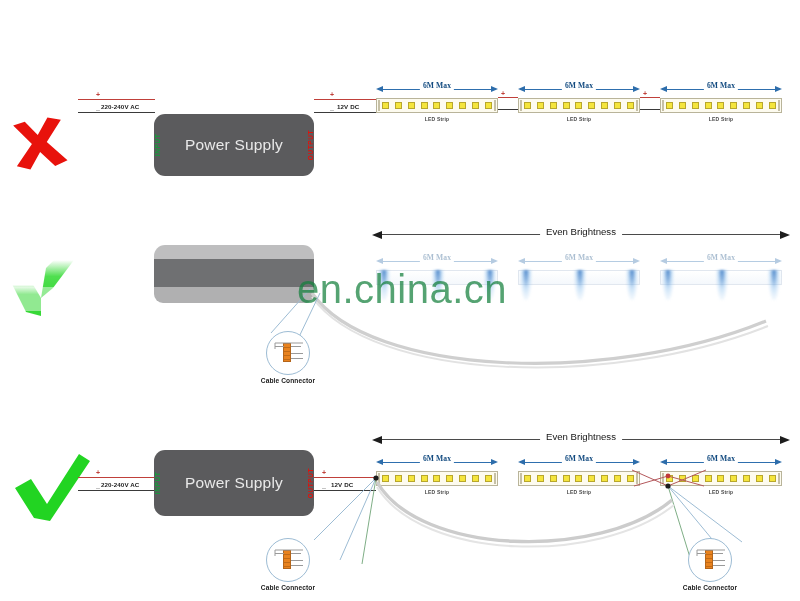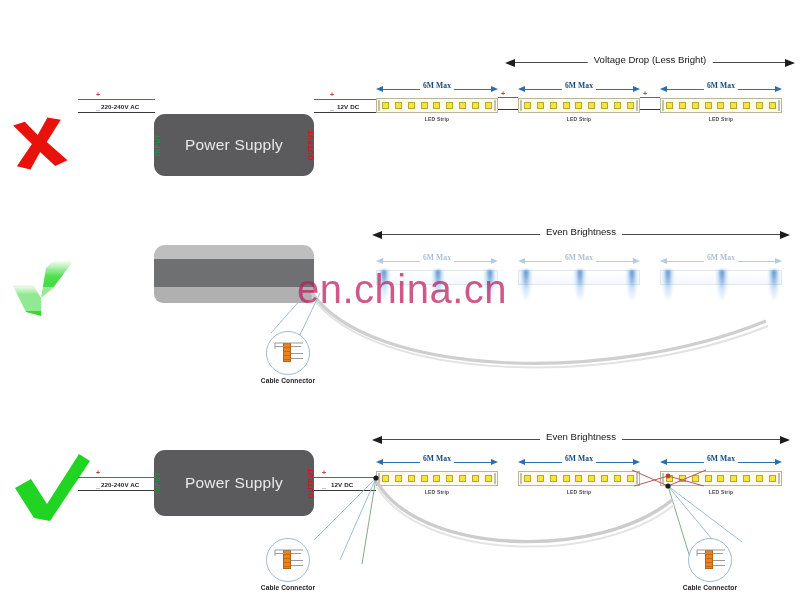--- a/index.html
+++ b/index.html
@@ -120,21 +120,21 @@
   }
   .conn-body{
     position:absolute;left:17px;top:12px;width:8px;height:19px;
     background:#e8821e;border:1px solid #b4651a;box-sizing:border-box;
   }
   .conn-body i{position:absolute;left:0;right:0;height:1px;background:#c06a16;}
   .conn-w{position:absolute;height:0;border-top:1px solid #9a9a9a;}
 
   
   .wm{
-    position:absolute;font-size:40px;color:#be185d;opacity:.72;
+    position:absolute;font-size:40px;color:#15803d;opacity:.72;
     letter-spacing:.5px;font-family:"Liberation Sans", sans-serif;
     white-space:nowrap;
   }
   .fade-band{
     position:absolute;left:0;width:800px;background:#ffffff;pointer-events:none;
   }
   svg{display:block;overflow:visible;}
 </style>
 </head>
 <body>
@@ -161,26 +161,20 @@
       <span class="psu-side psu-in">INPUT</span>
       <span class="psu-side psu-out">OUTPUT</span>
     </div>
 
     <div class="wire wire-red" style="left:314px;top:59px;width:62px;"></div>
     <div class="wire wire-blk" style="left:314px;top:72px;width:62px;"></div>
     <div class="sign" style="left:330px;top:51px;">+</div>
     <div class="sign sign-neg" style="left:330px;top:64px;">_</div>
     <div class="volt" style="left:336px;top:63px;">12V DC</div>
 
-    <div class="banner" style="left:505px;top:17px;width:290px;">
-      <span class="btri btri-l"></span>
-      <span class="banner-line"></span>
-      <span class="btri btri-r"></span>
-      <span class="banner-txt">Voltage Drop (Less Bright)</span>
-    </div>
 
     <div class="dim" style="left:376px;top:45px;width:122px;">
       <span class="tri tri-l"></span>
       <span class="dim-line"></span>
       <span class="tri tri-r"></span>
       <span class="dim-txt">6M Max</span>
     </div>
     <div class="strip" style="left:376px;top:58px;width:122px;">
       <span class="strip-cap l"></span>
       <span class="strip-cap r"></span>

